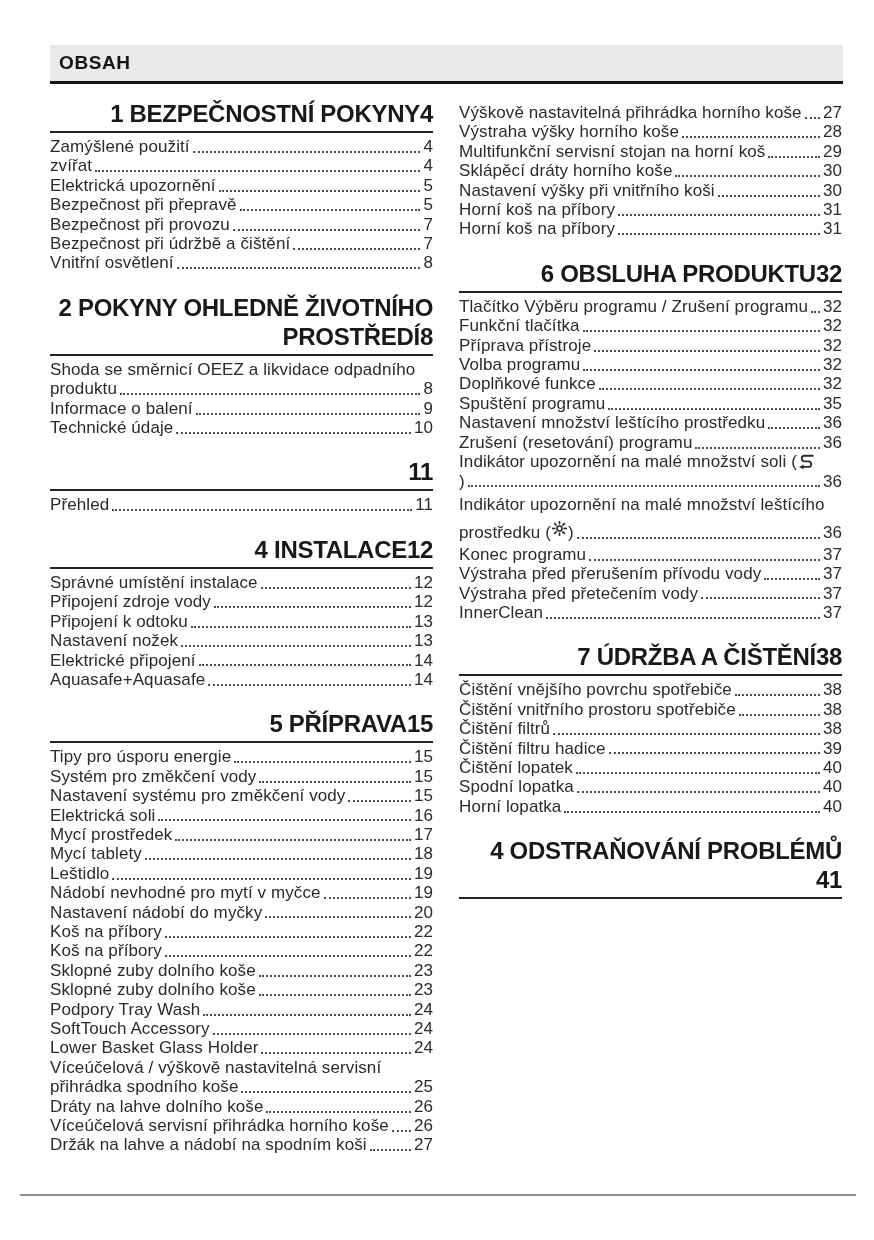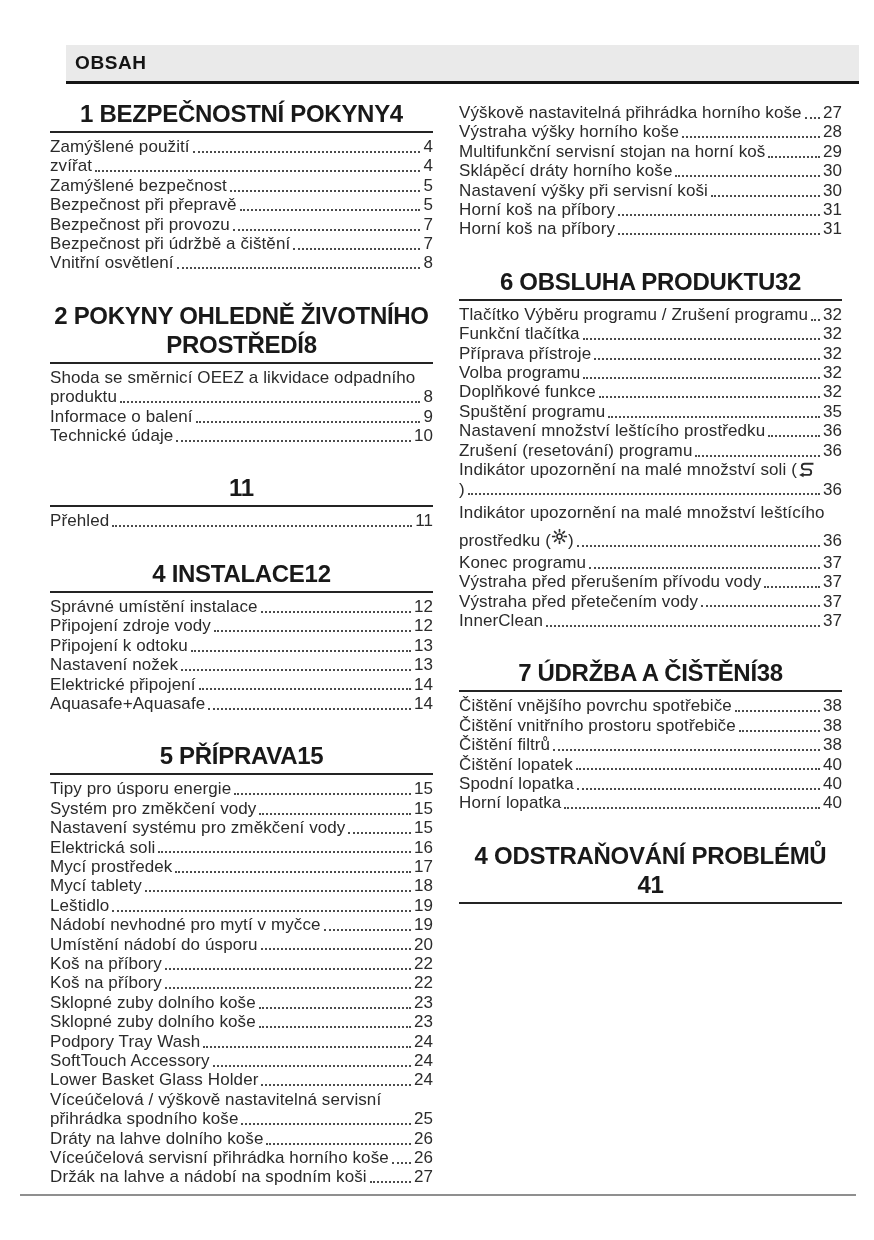--- a/index.html
+++ b/index.html
@@ -1,38 +1,38 @@
 <!DOCTYPE html>
 <html><head>
 <meta charset="utf-8">
 <style>
   html,body{margin:0;padding:0;}
   body{
     width:874px;height:1240px;background:#ffffff;position:relative;
     font-family:"Liberation Sans", sans-serif;color:#2b2b2b;overflow:hidden;
   }
   .obsah-bar{
-    position:absolute;left:66px;top:45px;width:793px;height:36px;
+    position:absolute;left:50px;top:45px;width:793px;height:36px;
     background:#eaeaea;border-bottom:3px solid #151515;
     display:flex;align-items:center;
   }
   .obsah-bar .obsah-title{
     font-weight:bold;font-size:19px;letter-spacing:.6px;
     padding-left:9px;color:#151515;
   }
   .content{
     position:absolute;left:50px;top:99px;width:792px;
     display:flex;gap:26px;
   }
   .col{width:383px;}
   .col.right{padding-top:4px;}
-  .toc-section{margin-top:28px;}
+  .toc-section{margin-top:20px;}
   .col .toc-section:first-child{margin-top:0;}
   .heading-line{
-    display:flex;justify-content:center;align-items:baseline;
+    display:flex;justify-content:flex-end;align-items:baseline;
     font-weight:bold;font-size:24px;line-height:29px;color:#191919;
     letter-spacing:-0.3px;white-space:nowrap;
   }
   .hrule{border-top:2px solid #242424;margin:3px 0 4px 0;}
   .entry{font-size:17px;line-height:19.4px;letter-spacing:0.1px;}
   .entry.roomy{margin-top:4px;margin-bottom:2px;}
   .entry.roomy .entry-line{margin-top:6px;text-align:right;}
   .wrap-line{white-space:nowrap;}
   .entry-line{display:flex;align-items:flex-end;}
   .entry-label{white-space:nowrap;}
@@ -74,21 +74,21 @@
         </div>
         <div class="entry">
           <div class="entry-line">
             <span class="entry-label">zvířat</span>
             <span class="dot-leader"></span>
             <span class="page-num">4</span>
           </div>
         </div>
         <div class="entry">
           <div class="entry-line">
-            <span class="entry-label">Zamýšlené bezpečnost</span>
+            <span class="entry-label">Elektrická upozornění</span>
             <span class="dot-leader"></span>
             <span class="page-num">5</span>
           </div>
         </div>
         <div class="entry">
           <div class="entry-line">
             <span class="entry-label">Bezpečnost při přepravě</span>
             <span class="dot-leader"></span>
             <span class="page-num">5</span>
           </div>
@@ -274,21 +274,21 @@
         </div>
         <div class="entry">
           <div class="entry-line">
             <span class="entry-label">Nádobí nevhodné pro mytí v myčce</span>
             <span class="dot-leader"></span>
             <span class="page-num">19</span>
           </div>
         </div>
         <div class="entry">
           <div class="entry-line">
-            <span class="entry-label">Umístění nádobí do úsporu</span>
+            <span class="entry-label">Nastavení nádobí do myčky</span>
             <span class="dot-leader"></span>
             <span class="page-num">20</span>
           </div>
         </div>
         <div class="entry">
           <div class="entry-line">
             <span class="entry-label">Koš na příbory</span>
             <span class="dot-leader"></span>
             <span class="page-num">22</span>
           </div>
@@ -391,21 +391,21 @@
         </div>
         <div class="entry">
           <div class="entry-line">
             <span class="entry-label">Sklápěcí dráty horního koše</span>
             <span class="dot-leader"></span>
             <span class="page-num">30</span>
           </div>
         </div>
         <div class="entry">
           <div class="entry-line">
-            <span class="entry-label">Nastavení výšky při servisní koši</span>
+            <span class="entry-label">Nastavení výšky při vnitřního koši</span>
             <span class="dot-leader"></span>
             <span class="page-num">30</span>
           </div>
         </div>
         <div class="entry">
           <div class="entry-line">
             <span class="entry-label">Horní koš na příbory</span>
             <span class="dot-leader"></span>
             <span class="page-num">31</span>
           </div>
@@ -566,20 +566,27 @@
         </div>
         <div class="entry">
           <div class="entry-line">
             <span class="entry-label">Čištění filtrů</span>
             <span class="dot-leader"></span>
             <span class="page-num">38</span>
           </div>
         </div>
         <div class="entry">
           <div class="entry-line">
+            <span class="entry-label">Čištění filtru hadice</span>
+            <span class="dot-leader"></span>
+            <span class="page-num">39</span>
+          </div>
+        </div>
+        <div class="entry">
+          <div class="entry-line">
             <span class="entry-label">Čištění lopatek</span>
             <span class="dot-leader"></span>
             <span class="page-num">40</span>
           </div>
         </div>
         <div class="entry">
           <div class="entry-line">
             <span class="entry-label">Spodní lopatka</span>
             <span class="dot-leader"></span>
             <span class="page-num">40</span>

